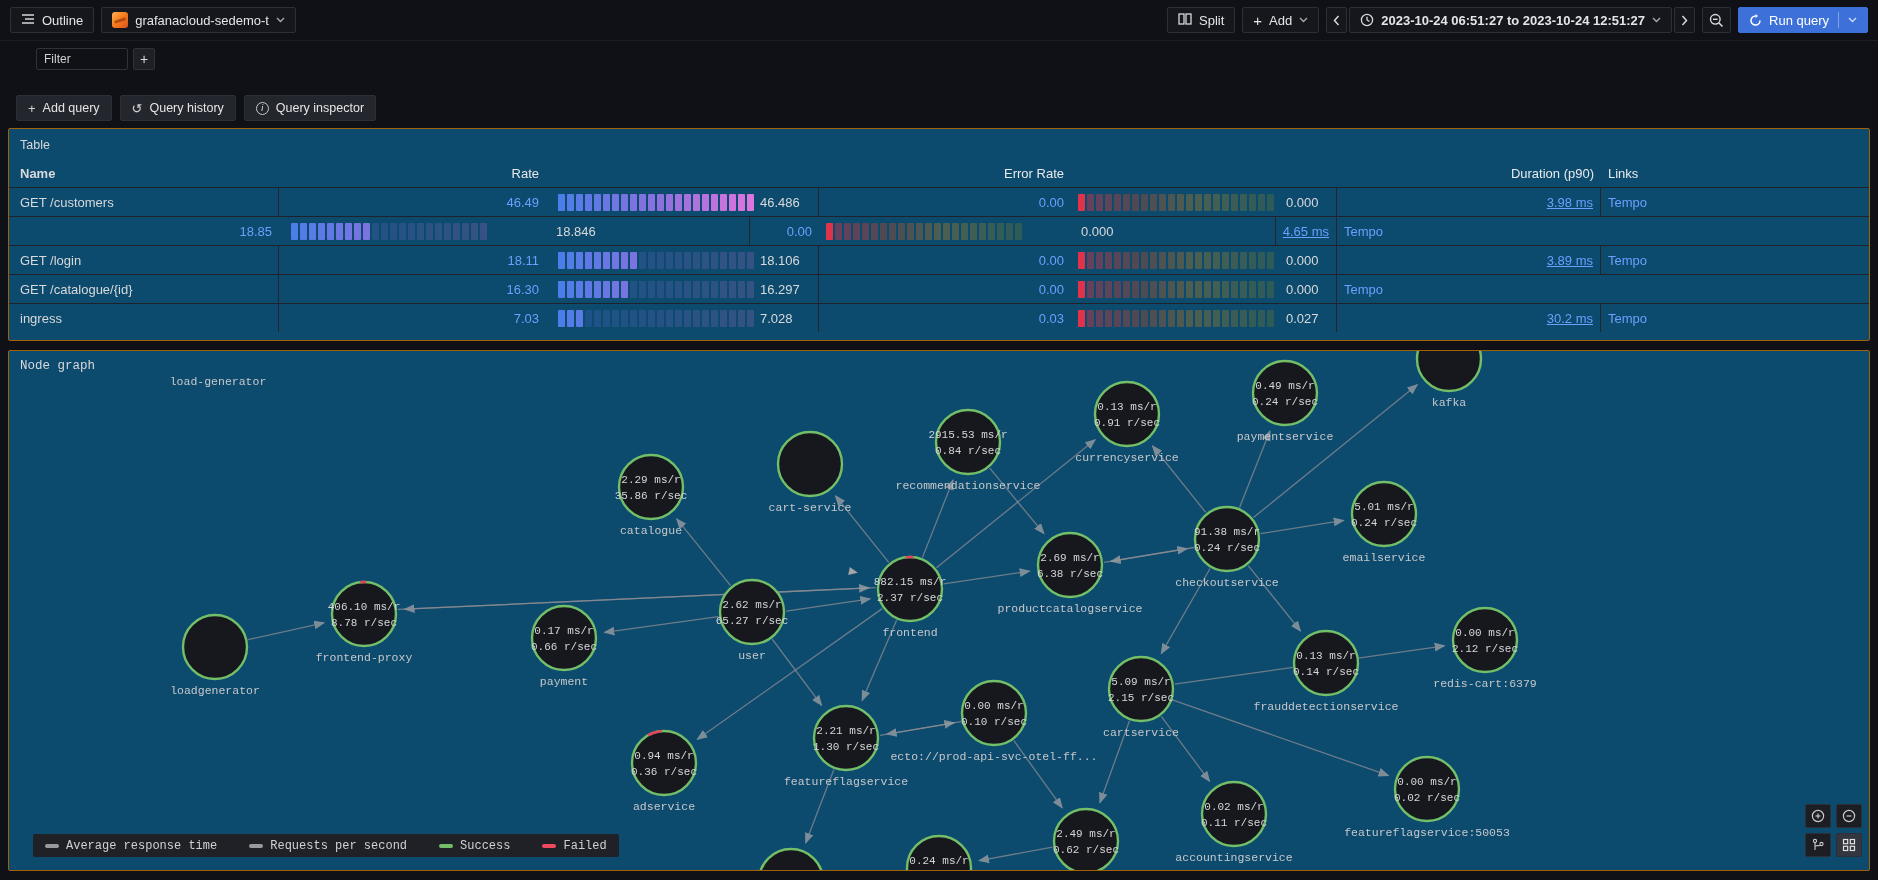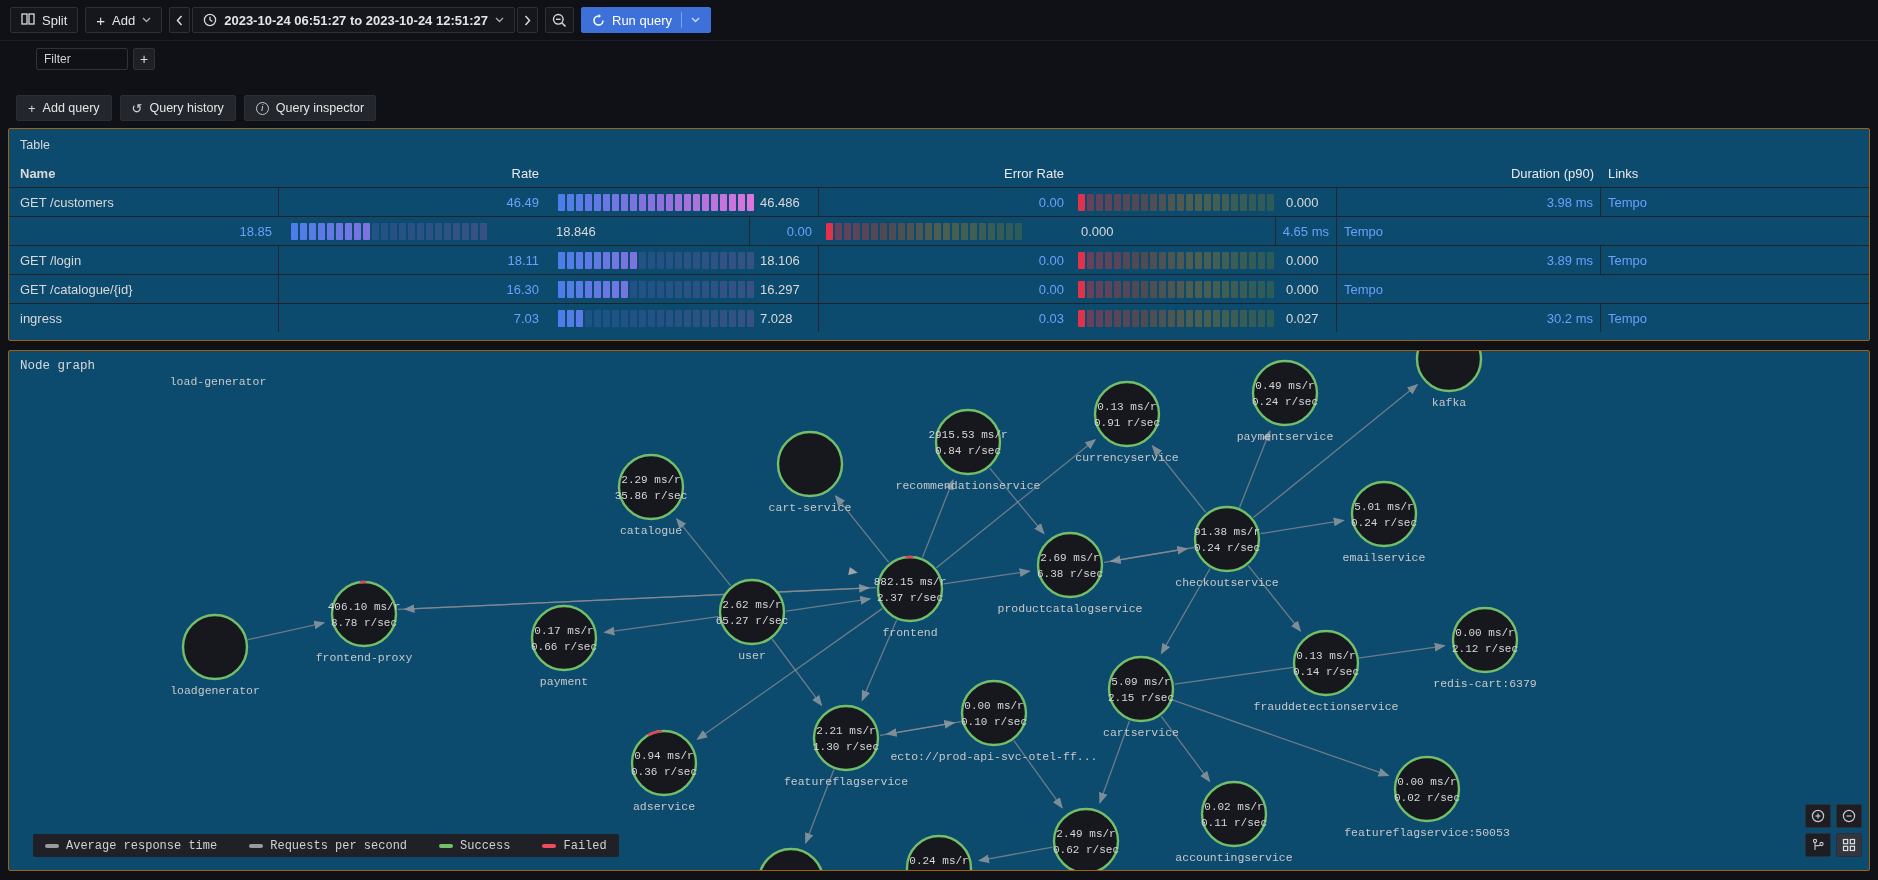--- a/index.html
+++ b/index.html
@@ -74,21 +74,21 @@
   .tr.head{ height:28px; border-top:none; font-weight:700; color:#e9eaeb; }
   .c-name{ padding-left:11px; color:#d8d9da; }
   .tr:not(.head) .c-name{ border-right:1px solid #24262c; height:100%; display:flex; align-items:center;}
   .c-rateval,.c-errval,.c-dur{ text-align:right; padding-right:7px; color:#6e9fff; font-weight:500;}
   .head .c-rateval,.head .c-errval,.head .c-dur{ color:#e9eaeb; }
   .c-gauge{ padding-left:12px; display:flex; align-items:center; }
   .c-egauge{ padding-left:7px; display:flex; align-items:center; }
   .c-num{ padding-left:10px; color:#d8d9da; }
   .tr:not(.head) .c-num4{ border-right:1px solid #24262c; height:100%; display:flex; align-items:center;}
   .tr:not(.head) .c-num7{ border-right:1px solid #24262c; height:100%; display:flex; align-items:center;}
-  .tr:not(.head) .c-dur{ border-right:1px solid #24262c; height:100%; display:flex; align-items:center; justify-content:flex-end;}
+  .tr:not(.head) .c-dur{ border-right:1px solid #24262c; height:100%; display:flex; align-items:center; justify-content:flex-end;text-decoration:underline;}
   .c-links{ padding-left:7px; color:#6e9fff; font-weight:500; }
   .head .c-links{ color:#e9eaeb; }
   .gauge{ display:flex; gap:2px; }
   .cell{ width:7px; height:17px; border-radius:1px; }
   a.tempo{ color:#6e9fff; text-decoration:none; cursor:pointer; }
   
   #node-panel{ left:8px; top:350px; width:1862px; height:521px;font-family:Liberation Mono, monospace; }
   #node-panel .panel-title{ position:absolute; left:11px; top:8px; z-index:3; }
   #graph-svg{ position:absolute; left:0; top:0; }
   .legend{
@@ -106,20 +106,41 @@
     display:flex; align-items:center; justify-content:center; cursor:pointer;
   }
   .gc-btn.sel{ background:#33363e; }
   .node-stat{ font-size:11px; fill:#d5d6d7; }
   .node-label{ font-size:11.5px; fill:#c7c8c9; }
 </style>
 </head>
 <body>
 
 <header class="topbar">
+  <div class="tb-left">
+    <button class="btn">
+      <span>
+        <svg width="14" height="12" viewBox="0 0 14 12">
+            <g stroke="#d8d9da" stroke-width="1.5">
+              <line x1="1" y1="2" x2="13" y2="2"></line>
+              <line x1="4" y1="6" x2="13" y2="6"></line>
+              <line x1="1" y1="10" x2="13" y2="10"></line>
+            </g>
+          </svg>
+      </span>
+      <span>Outline</span>
+    </button>
+    <button class="btn">
+      <span class="ds-logo"></span>
+      <span>grafanacloud-sedemo-t</span>
+      <svg class="chev" width="9" height="6" viewBox="0 0 9 6">
+          <polyline points="1,1 4.5,4.5 8,1" fill="none" stroke="#d8d9da" stroke-width="1.4"></polyline>
+        </svg>
+    </button>
+  </div>
   <div class="tb-right">
     <button class="btn">
       <span>
         <svg width="14" height="12" viewBox="0 0 14 12">
             <rect x="1" y="1" width="5" height="10" fill="none" stroke="#d8d9da" stroke-width="1.3"></rect>
             <rect x="8" y="1" width="5" height="10" fill="none" stroke="#d8d9da" stroke-width="1.3"></rect>
           </svg>
       </span>
       <span>Split</span>
     </button>

